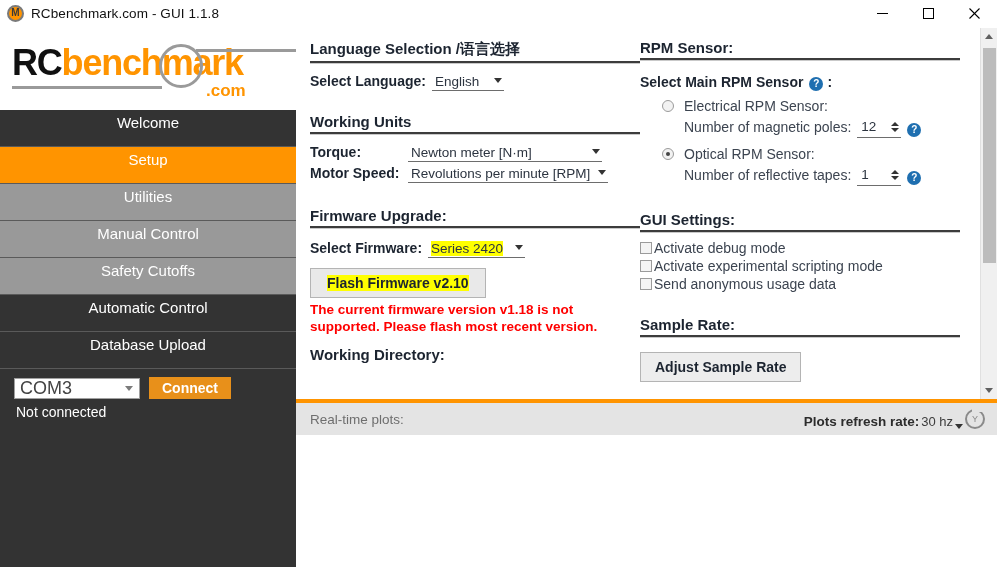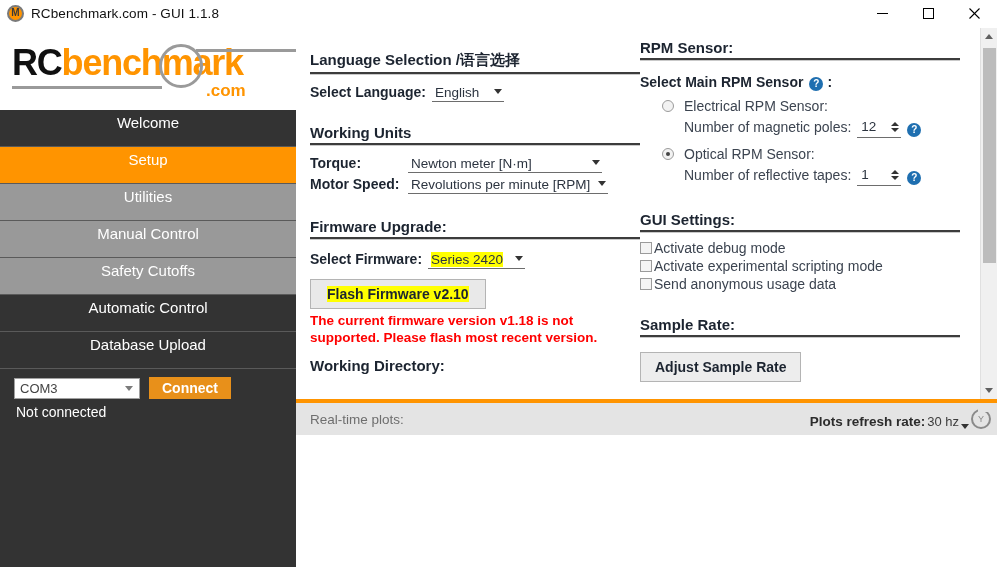--- a/index.html
+++ b/index.html
@@ -94,21 +94,21 @@
   .nav-item.gray   { background: #999999; }
   .nav-item.active { background: #ff9400; }
 
   .conn-row {
     display: flex; align-items: center;
     padding: 8px 0 0 14px; gap: 9px;
   }
   .com-select {
     width: 126px; height: 21px;
     background: #ffffff; border: 1px solid #a0a0a0;
-    font-size: 13px; color: #444;
+    font-size: 18px; color: #444;
     display: flex; align-items: center;
     padding: 0 5px; position: relative;
   }
   .com-select .caret {
     position: absolute; right: 6px; top: 7px;
     border-left: 4px solid transparent;
     border-right: 4px solid transparent;
     border-top: 5px solid #7b7b7b;
   }
   .connect-btn {
@@ -127,21 +127,21 @@
     position: absolute; left: 296px; top: 28px;
     width: 701px; height: 567px;
     background: #ffffff;
   }
   .scroll-area {
     position: absolute; left: 0; top: 0;
     width: 669px; height: 368px;
     overflow: hidden;
     background: #ffffff;
   }
-  .col-left  { position: absolute; left: 14px; top: 12px; width: 330px; }
+  .col-left  { position: absolute; left: 14px; top: 1px; width: 330px; }
   .col-right { position: absolute; left: 344px; top: 0; width: 320px; }
 
   .sec-title {
     font-size: 15px; font-weight: bold; color: #1c2430;
     padding-top: 11px; padding-bottom: 2px;
   }
   .sec-rule {
     height: 0; border-top: 2px solid #3c3c3c;
     border-bottom: 1px solid #c9c9c9;
     margin-bottom: 3px;
@@ -279,21 +279,21 @@
   
   .orange-rule {
     position: absolute; left: 0; top: 371px;
     width: 701px; height: 4px; background: #ff9400;
   }
   .statusbar {
     position: absolute; left: 0; top: 375px;
     width: 701px; height: 32px;
     background: #e4e4e4;
     display: flex; align-items: center;
-    padding: 0 6px 0 14px;
+    padding: 0 12px 0 14px;
   }
   .rt-label { font-size: 13.5px; color: #6e6e6e; }
   .status-right {
     margin-left: auto; display: flex; align-items: flex-end; gap: 2px;
   }
   .refresh-lbl { font-size: 13.5px; font-weight: bold; color: #2c2c2c; }
   .refresh-val { font-size: 13px; color: #3c3c3c; }
   .refresh-caret {
     border-left: 4px solid transparent;
     border-right: 4px solid transparent;

